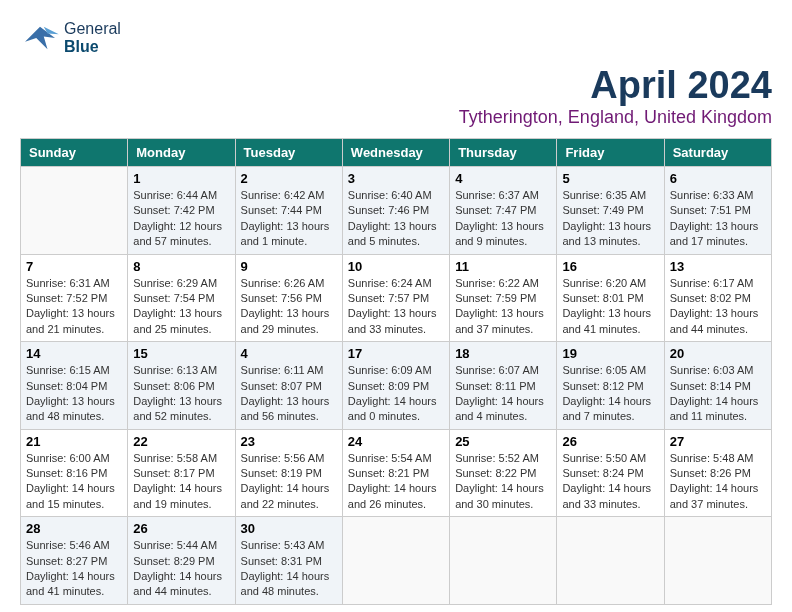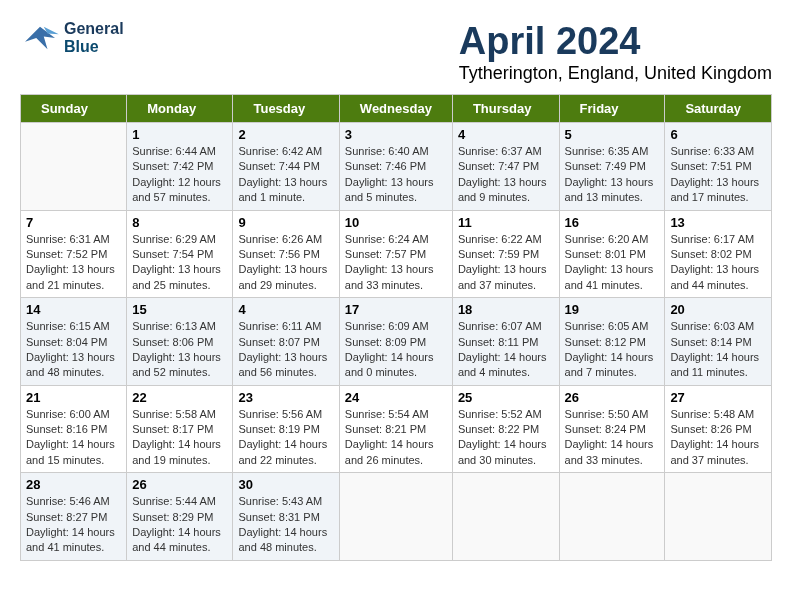--- a/index.html
+++ b/index.html
@@ -19,40 +19,41 @@
     .logo {
       display: flex;
       align-items: center;
       gap: 4px;
     }
     .logo-bird {
       width: 40px;
       height: 30px;
     }
     .title-area {
-      text-align: left;
+      text-align: right;
+      margin-top: 44px;
     }
     .month-title {
       font-size: 38px;
       font-weight: bold;
       color: #1a3a5c;
     }
     .location-title {
       font-size: 18px;
-      color: #000000;
+      color: #701a75;
     }
     table {
       width: 100%;
       border-collapse: collapse;
       font-size: 11px;
     }
     thead tr th {
-      background-color: #4d7c0f;
+      background-color: #0f766e;
       color: #fff;
-      padding: 6px 20px;
+      padding: 6px 8px;
       text-align: left;
       font-size: 13px;
       font-weight: bold;
       border: 1px solid #ccc;
     }
     tbody tr td {
       border: 1px solid #ccc;
       padding: 4px 5px;
       vertical-align: top;
       height: 80px;
@@ -82,21 +83,21 @@
 </head>
 <body>
 
 <div class="header-area">
   <div class="logo">
     <svg class="logo-bird" viewBox="0 0 50 40" xmlns="http://www.w3.org/2000/svg">
       <polygon points="25,5 45,20 30,18 35,35 20,20 5,25" fill="#3a6fa8"></polygon>
       <polygon points="30,5 50,15 35,14" fill="#5a9fd4"></polygon>
     </svg>
     <div>
-      <div style="font-size:16px;font-weight:bold;color:#1a3a5c;">General</div>
+      <div style="font-size:16px;font-weight:normal;color:#1a3a5c;">General</div>
       <div style="font-size:16px;font-weight:bold;color:#0c4a6e;">Blue</div>
     </div>
   </div>
   <div class="title-area">
     <div class="month-title">April 2024</div>
     <div class="location-title">Tytherington, England, United Kingdom</div>
   </div>
 </div>
 
 <table>

